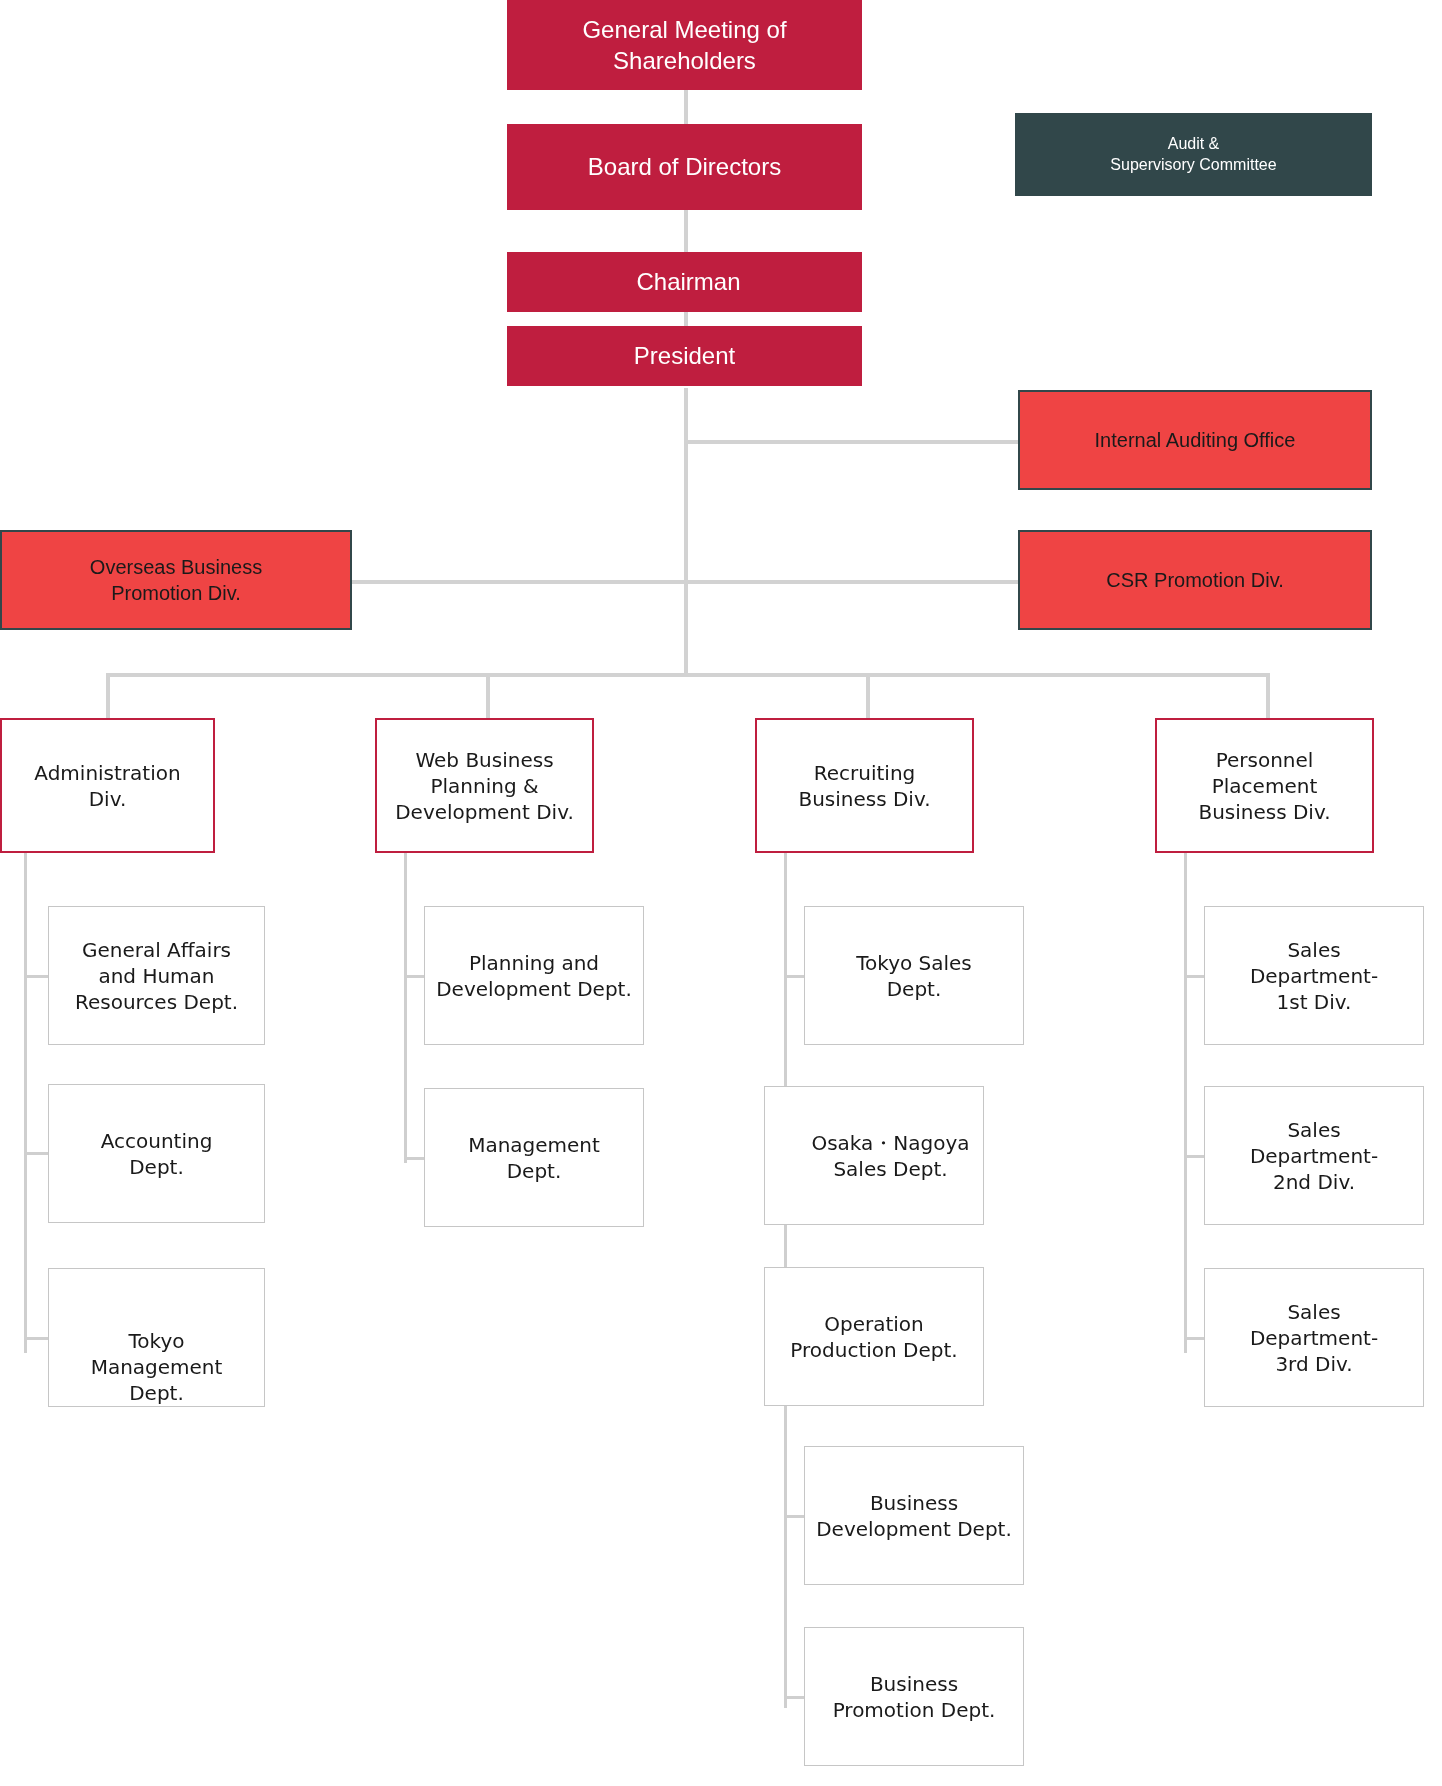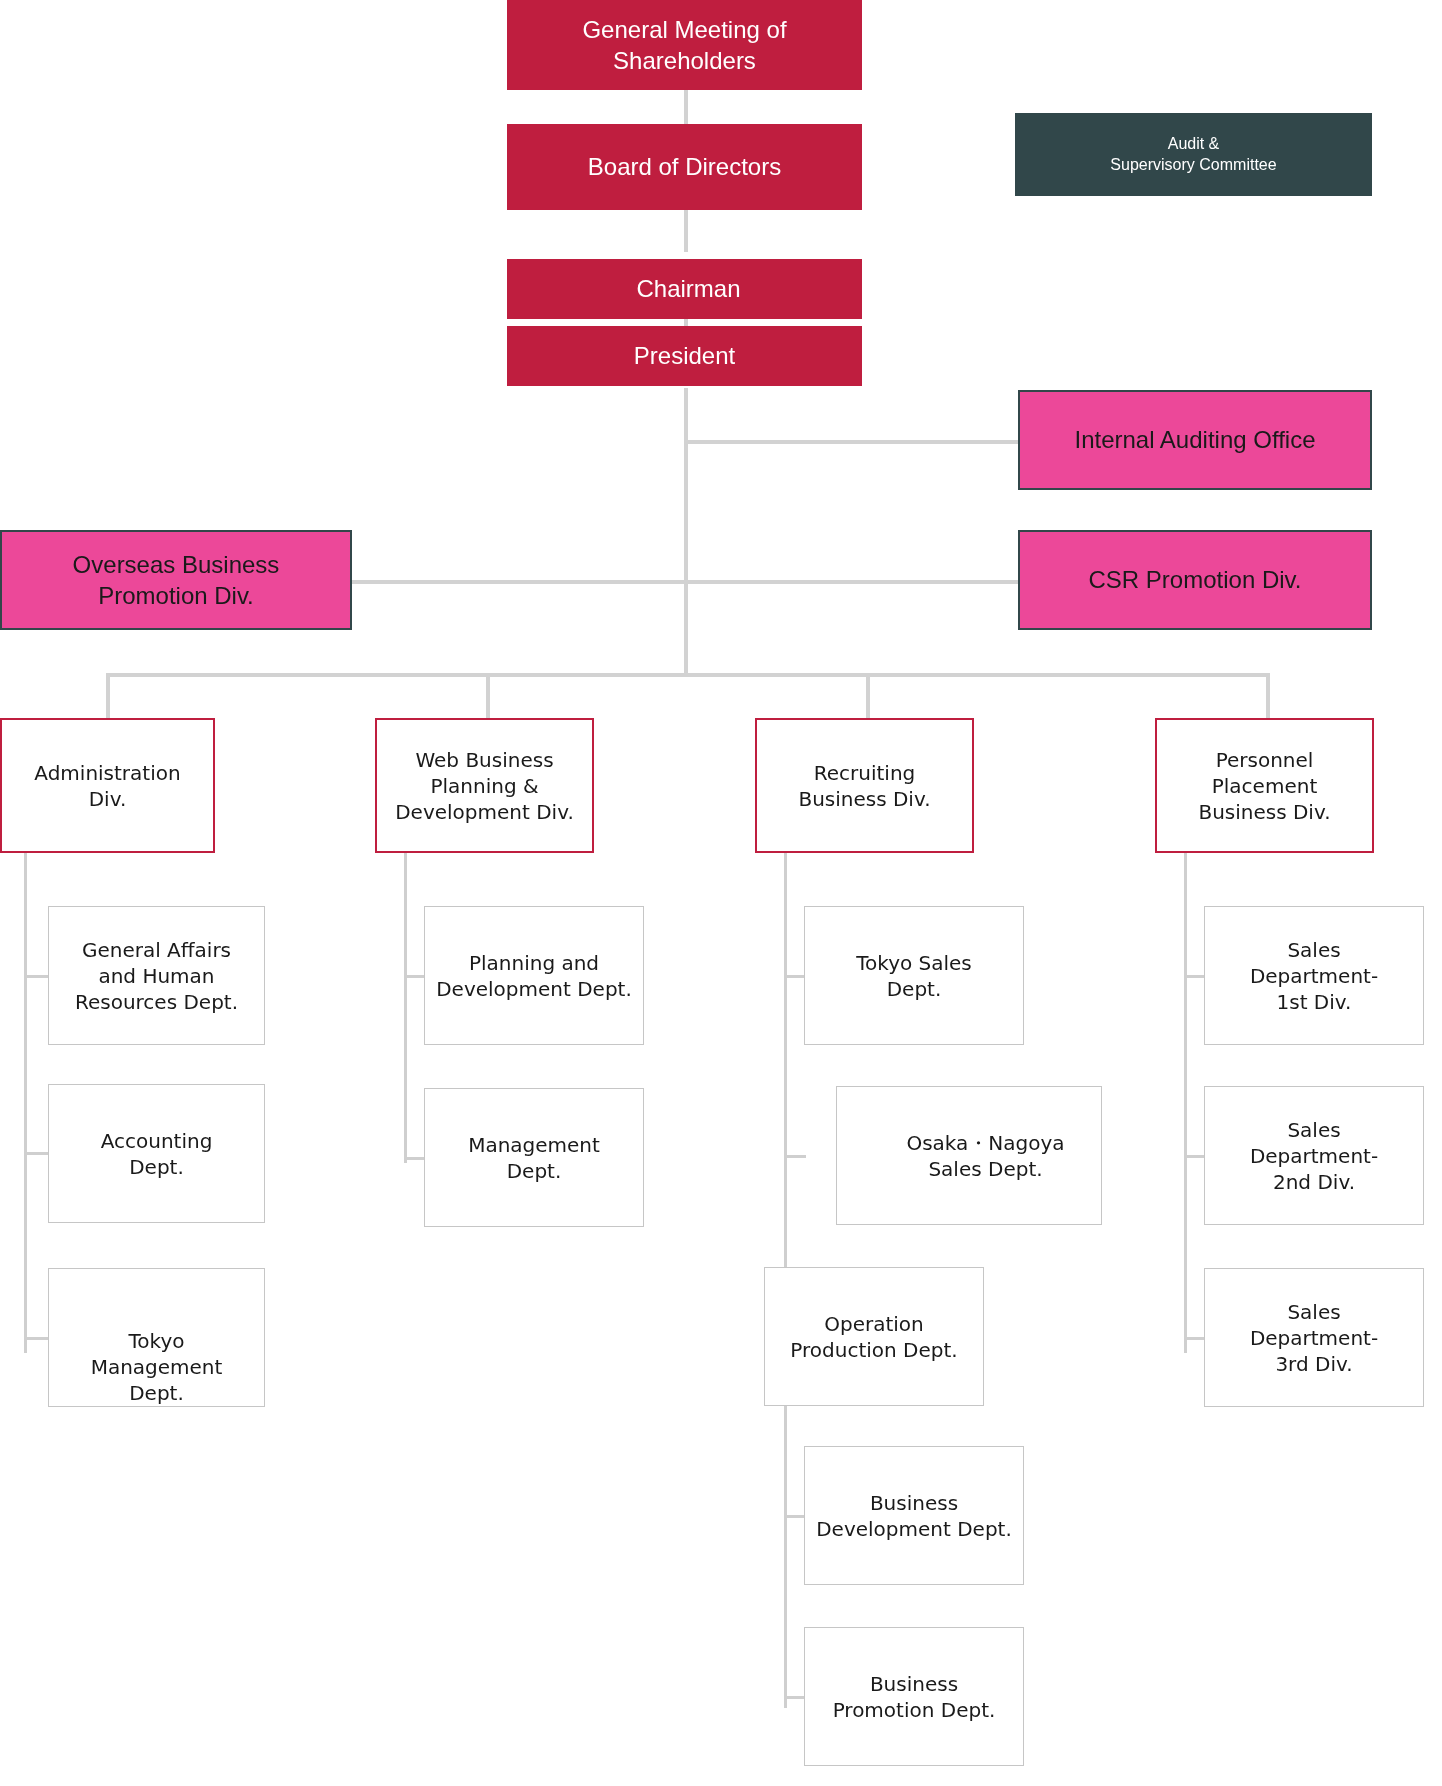--- a/index.html
+++ b/index.html
@@ -36,25 +36,25 @@
   
   .box.slate-fill{
     background:#31474a;
     color:#ffffff;
     border:none;
     font-family:"Liberation Sans","DejaVu Sans",sans-serif;
     font-size:16px;
   }
   
   .box.slate-out{
-    background:#ec4899;
+    background:#ef4444;
     color:#1a1a1a;
     border:2px solid #31474a;
     font-family:"Liberation Sans","DejaVu Sans",sans-serif;
-    font-size:24px;
+    font-size:20px;
   }
   
   .box.red-out{
     background:#ffffff;
     color:#1a1a1a;
     border:2px solid #bf1e3f;
     font-family:"DejaVu Sans","Liberation Sans",sans-serif;
     font-size:20px;
   }
   
@@ -138,21 +138,21 @@
     <span>Board of Directors</span>
   </div>
 
   <div class="box slate-fill" style="left:1015px;top:113px;width:357px;height:83px;">
     <span>
       <span class="txt">Audit &amp;</span>
       <span class="txt">Supervisory Committee</span>
     </span>
   </div>
 
-  <div class="box red-fill" style="left:507px;top:259px;width:355px;height:60px;padding-left:8px;">
+  <div class="box red-fill" style="left:507px;top:252px;width:355px;height:60px;padding-left:8px;">
     <span>Chairman</span>
   </div>
 
   <div class="box red-fill" style="left:507px;top:326px;width:355px;height:60px;">
     <span>President</span>
   </div>
 
   <div class="box slate-out" style="left:1018px;top:390px;width:354px;height:100px;">
     <span>Internal Auditing Office</span>
   </div>
@@ -235,21 +235,21 @@
     </span>
   </div>
 
   <div class="box grey-out" style="left:804px;top:906px;width:220px;height:139px;">
     <span>
       <span class="txt">Tokyo Sales</span>
       <span class="txt">Dept.</span>
     </span>
   </div>
 
-  <div class="box grey-out" style="left:836px;top:1086px;width:266px;height:139px;padding-left:33px;">
+  <div class="box grey-out" style="left:764px;top:1086px;width:220px;height:139px;padding-left:33px;">
     <span>
       <span class="txt">Osaka・Nagoya</span>
       <span class="txt">Sales Dept.</span>
     </span>
   </div>
 
   <div class="box grey-out" style="left:764px;top:1267px;width:220px;height:139px;">
     <span>
       <span class="txt">Operation</span>
       <span class="txt">Production Dept.</span>

